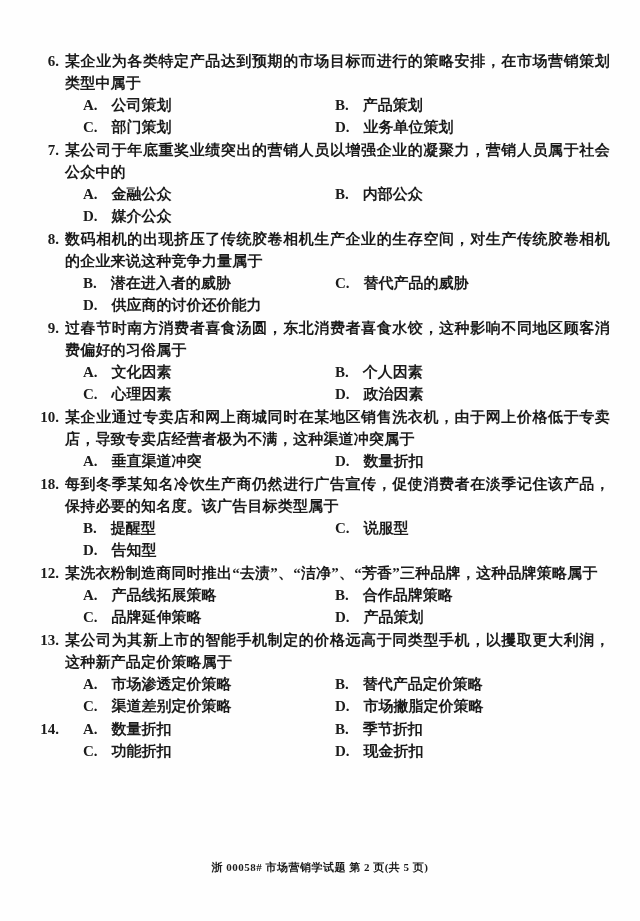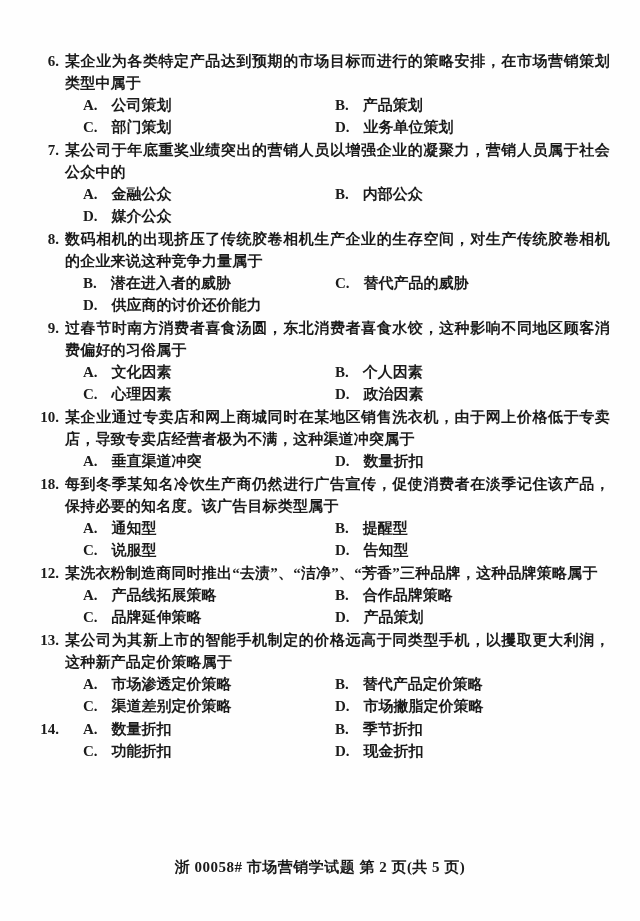--- a/index.html
+++ b/index.html
@@ -37,21 +37,21 @@
     font-size:15px;line-height:22px;
     padding-left:18px;
     white-space:nowrap;
     overflow:hidden;
   }
   .opt:nth-child(2n){padding-left:0;}
   .opt-label{margin-right:14px;}
   .footer{
     position:absolute;left:0;right:0;bottom:46px;
     text-align:center;
-    font-size:15px;line-height:16px;
+    font-size:11px;line-height:16px;
     letter-spacing:.5px;
   }
 </style>
 </head>
 <body>
 
 <div class="page">
   <main class="questions" id="question-list">
   <section class="question">
     <div class="q-row">
@@ -123,21 +123,20 @@
       </div>
     </div>
   </section>
 
   <section class="question">
     <div class="q-row">
       <div class="q-num">18.</div>
       <div class="q-body">
         <p class="q-stem">每到冬季某知名冷饮生产商仍然进行广告宣传，促使消费者在淡季记住该产品，保持必要的知名度。该广告目标类型属于</p>
         <div class="q-options">
-              <div class="opt"><span class="opt-label">A.</span><span class="opt-text">通知型</span></div>
               <div class="opt"><span class="opt-label">B.</span><span class="opt-text">提醒型</span></div>
               <div class="opt"><span class="opt-label">C.</span><span class="opt-text">说服型</span></div>
               <div class="opt"><span class="opt-label">D.</span><span class="opt-text">告知型</span></div>
             </div>
       </div>
     </div>
   </section>
 
   <section class="question">
     <div class="q-row">

